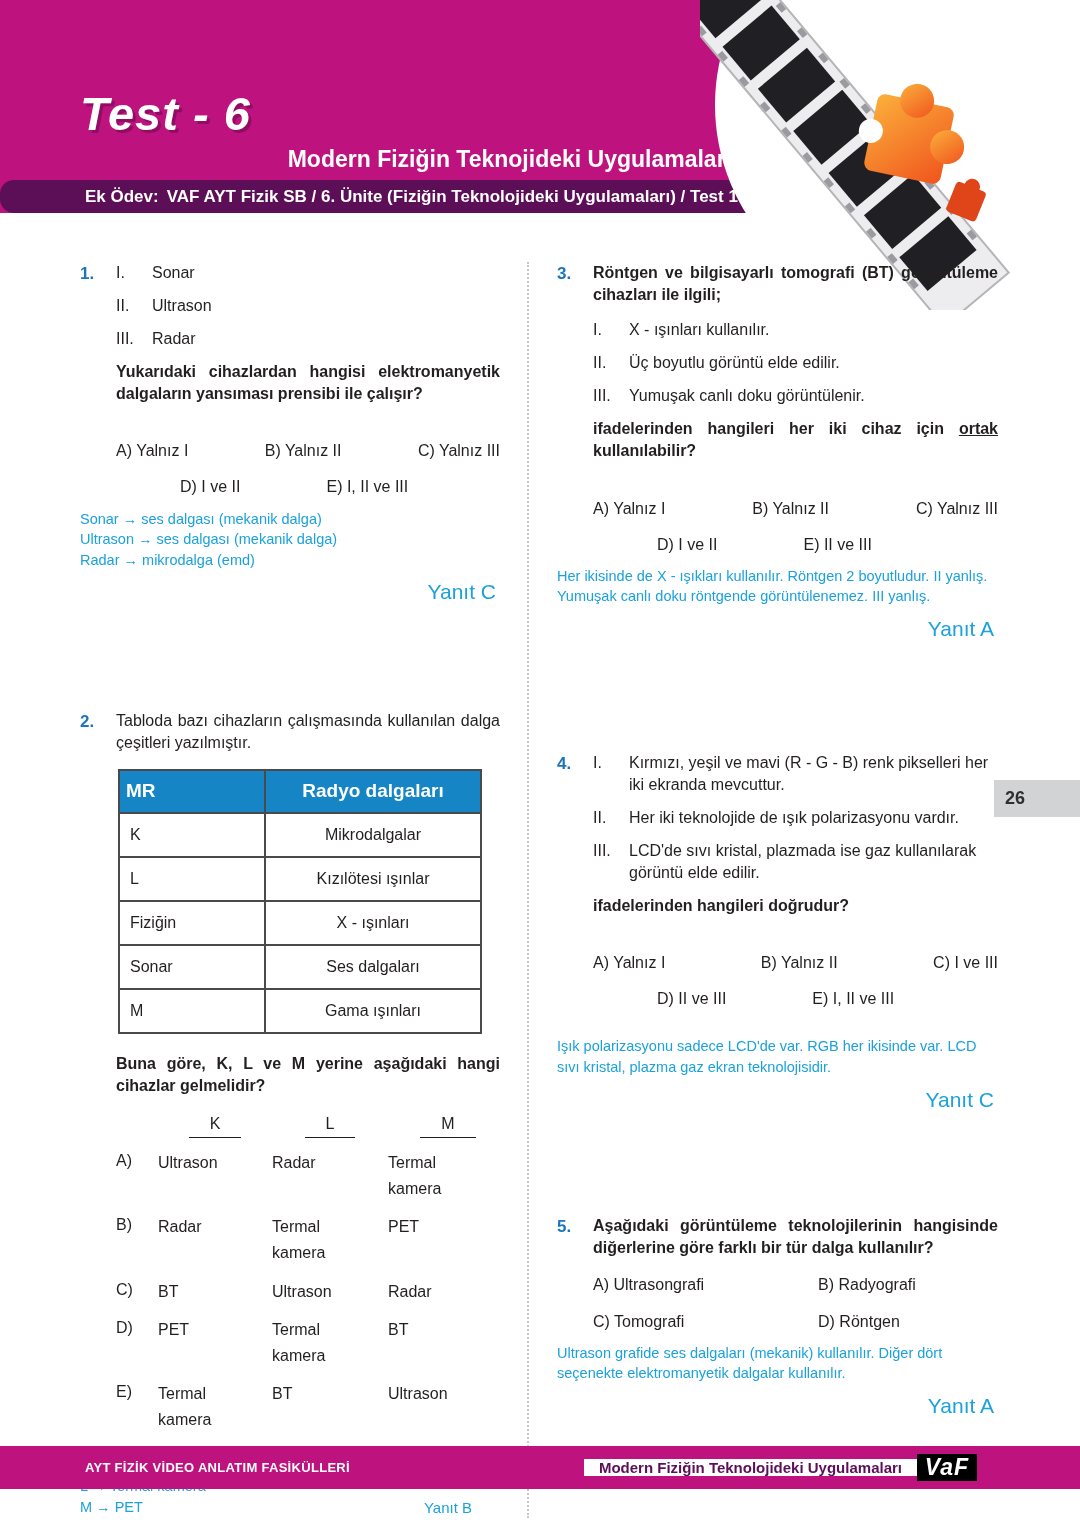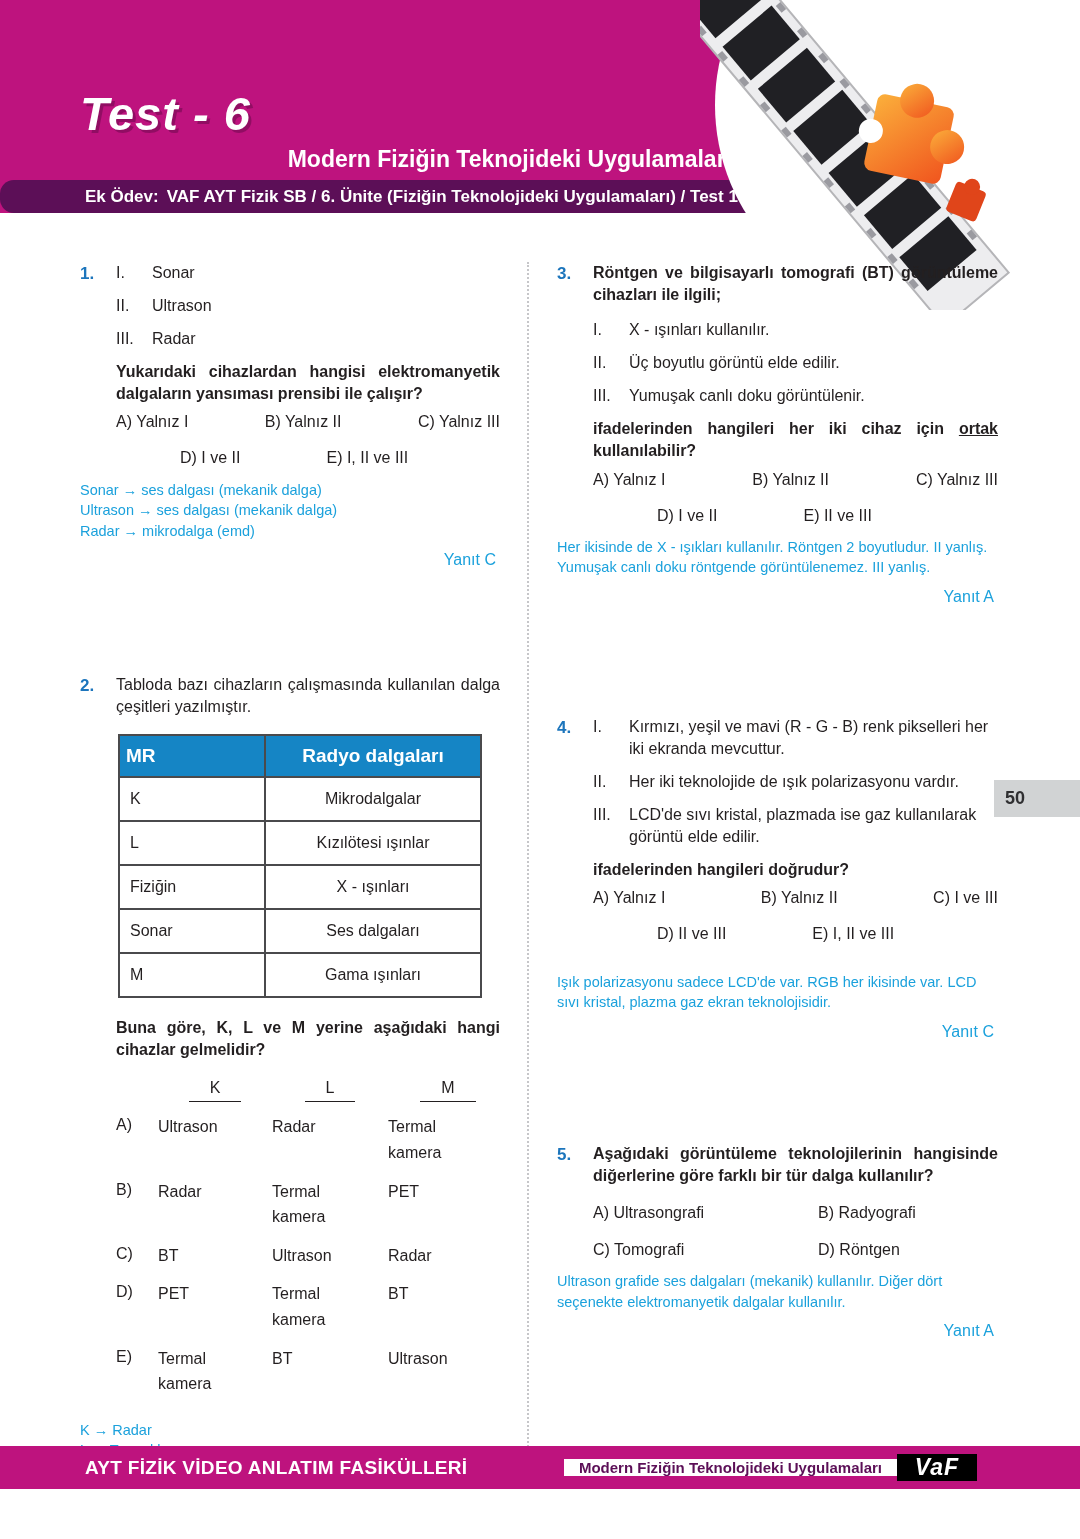--- a/index.html
+++ b/index.html
@@ -32,26 +32,26 @@
   .q-body { flex:1; min-width:0; }
 
   .ritem { display:flex; margin-bottom:11px; }
   .rlab { flex:none; width:36px; }
   .rtext { flex:1; }
 
   .stem { font-weight:bold; text-align:justify; margin-top:11px; }
   .stem .u { text-decoration:underline; }
   .intro { text-align:justify; }
 
-  .opt-row3 { display:flex; justify-content:space-between; margin-top:6px; }
+  .opt-row3 { display:flex; justify-content:space-between; margin-top:35px; }
   .opt-rowDE { display:flex; gap:86px; padding-left:64px; margin-top:14px; }
 
   .sol { color:#1BA1DC; font-size:14.5px; line-height:1.42; margin-top:10px; }
   .sol-last { display:flex; justify-content:space-between; padding-right:28px; }
-  .answer { color:#1BA1DC; font-size:16px; text-align:right; margin-top:8px; padding-right:4px; }
+  .answer { color:#1BA1DC; font-size:21px; text-align:right; margin-top:8px; padding-right:4px; }
   .answer-inline { color:#1BA1DC; font-size:15px; }
 
   
   .wave-table { border-collapse:collapse; margin:15px 0 19px 2px; }
   .wave-table th { background:#1585C5; color:#fff; font-size:19px; font-weight:bold; padding:7px 6px; border:2px solid #4A4A4C; }
   .wave-table td { border:2px solid #4A4A4C; font-size:16px; padding:10px 10px; background:#fff; }
   .wave-table .colA { width:146px; text-align:left; }
   .wave-table .colB { width:216px; text-align:center; }
 
   .q2opts { margin-top:16px; }
@@ -65,26 +65,26 @@
   .q5row { display:grid; grid-template-columns:225px 1fr; margin-top:15px; }
   .q5rowE { padding-left:72px; margin-top:15px; }
 
   
   .page-num { position:absolute; top:780px; right:0; width:86px; height:37px; background:#D1D3D4;
               font-weight:bold; font-size:18px; color:#2f2f31; line-height:37px; padding-left:11px; z-index:2; }
 
   
   .footer { position:absolute; top:1446px; left:0; width:1080px; height:43px; background:#BE137E;
             display:flex; align-items:center; z-index:2; }
-  .footer-left { color:#fff; font-weight:bold; font-size:19px; margin-left:85px; letter-spacing:.3px; }
+  .footer-left { color:#fff; font-weight:bold; font-size:13px; margin-left:85px; letter-spacing:.3px; }
   .footer-right { margin-left:auto; margin-right:103px; display:flex; align-items:center; height:100%; }
   .footer-right-white { background:#fff; display:flex; align-items:center; padding:0 15px; color:#5C0F57;
                         font-weight:bold; font-size:15px; white-space:nowrap; }
   .footer-logo { background:#000; color:#fff; display:flex; align-items:center; justify-content:center;
-                 width:80px; font-weight:bold; font-style:italic; font-size:23px; letter-spacing:1px; }
+                 width:60px; font-weight:bold; font-style:italic; font-size:23px; letter-spacing:1px; }
 </style>
 </head>
 <body>
 
 <div class="page">
 
   <div class="header">
     <div class="test-label">Test - 6</div>
     <div class="subtitle">Modern Fiziğin Teknojideki Uygulamaları</div>
     <div class="homework-bar">
@@ -354,21 +354,21 @@
               <span>D) Röntgen</span>
             </div>
           </div>
         </div>
         <div class="sol">Ultrason grafide ses dalgaları (mekanik) kullanılır. Diğer dört seçenekte elektromanyetik dalgalar kullanılır.</div>
         <div class="answer">Yanıt A</div>
       </div>
     </div>
   </div>
 
-  <div class="page-num">50</div>
+  <div class="page-num">26</div>
 
   <div class="footer">
     <div class="footer-left">AYT FİZİK VİDEO ANLATIM FASİKÜLLERİ</div>
     <div class="footer-right">
       <div class="footer-right-white">Modern Fiziğin Teknolojideki Uygulamaları</div>
       <div class="footer-logo">VaF</div>
     </div>
   </div>
 
 </div>

